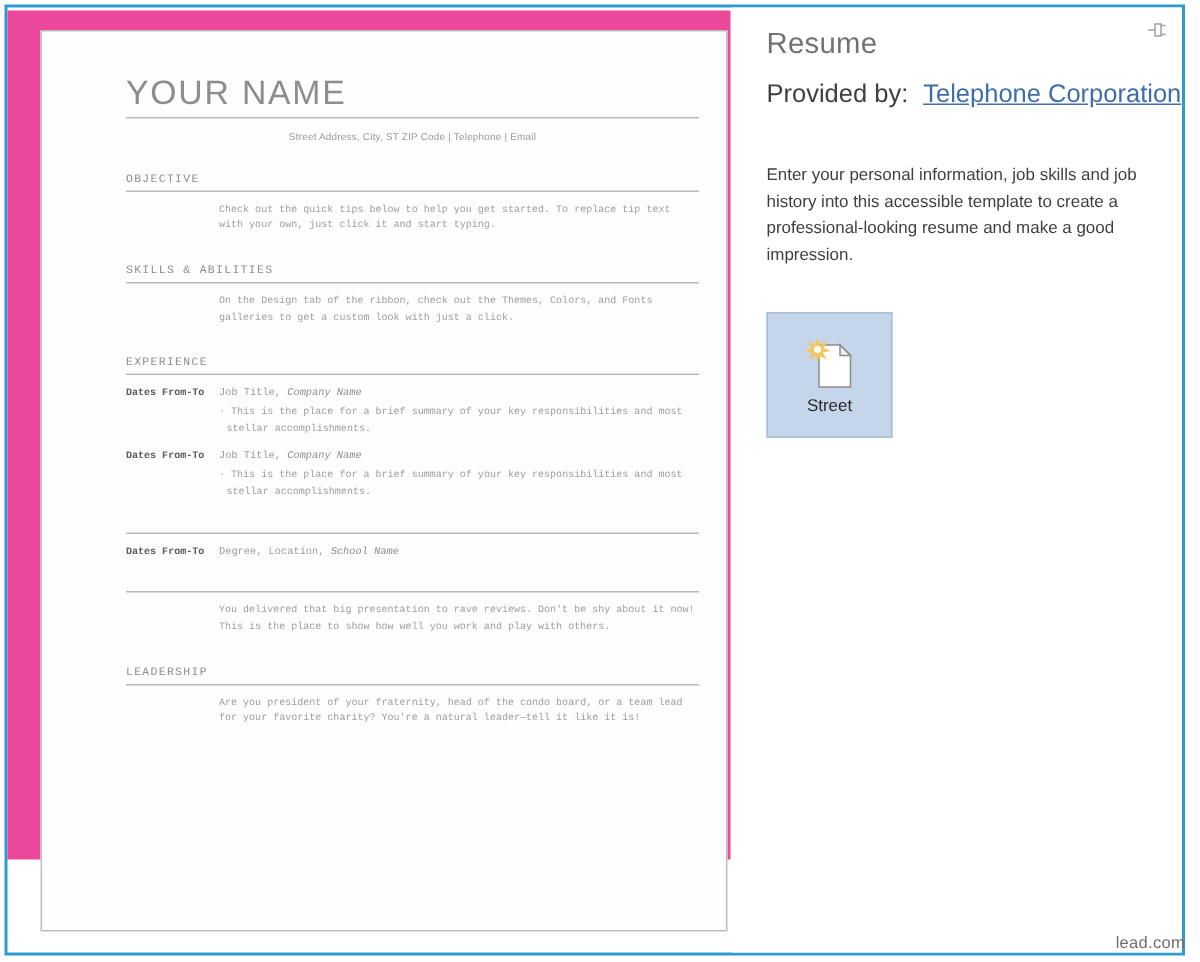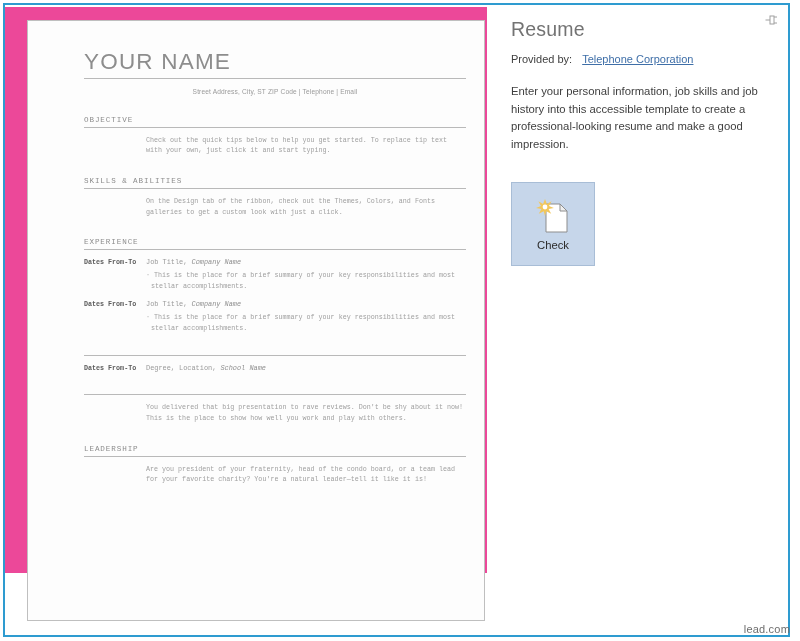--- a/index.html
+++ b/index.html
@@ -115,33 +115,33 @@
   }
   #tpl-title{
     margin-top:13px;
     font-size:19.5px;
     color:#737373;
     font-weight:400;
     letter-spacing:.2px;
   }
   #provided-row{
     margin-top:12px;
-    font-size:11px;
+    font-size:17px;
     color:#3f3f3f;
     display:flex;
     align-items:baseline;
     gap:10px;
   }
   #provider-link{
     color:#3f6fa8;
     text-decoration:underline;
     cursor:pointer;
   }
   #tpl-desc{
-    margin-top:18px;
+    margin-top:36px;
     font-size:11.3px;
     line-height:1.56;
     color:#3f3f3f;
     width:250px;
   }
   #create-button{
     margin-top:29px;
     width:84px;height:84px;
     background:#c6d6ea;
     border:1px solid #a8bdd6;
@@ -271,21 +271,21 @@
 
           <path d="M10 6 H24 L31 13 V34 H10 Z" fill="#ffffff" stroke="#8d8d8d" stroke-width="1"></path>
           <path d="M24 6 V13 H31 Z" fill="#efefef" stroke="#8d8d8d" stroke-width="1"></path>
 
           <g transform="translate(9,9)">
             <path d="M0 -8 L1.9 -3.1 L6.6 -5.7 L4 -1 L8.9 0.9 L3.6 2.1 L6.2 6.8 L1.3 4.2 L0 9 L-1.3 4.2 L-6.2 6.8 L-3.6 2.1 L-8.9 0.9 L-4 -1 L-6.6 -5.7 L-1.9 -3.1 Z" fill="#f2c75c"></path>
             <circle cx="0" cy="0" r="2.4" fill="#ffffff"></circle>
           </g>
         </svg>
       </div>
-      <div id="create-label">Check</div>
+      <div id="create-label">Street</div>
     </div>
 
   </div>
 
   <div id="pin-icon">
     <svg width="14" height="14" viewBox="0 0 14 14" xmlns="http://www.w3.org/2000/svg">
       <rect x="5" y="3" width="4" height="8" fill="none" stroke="#808080" stroke-width="1"></rect>
       <line x1="0.5" y1="7" x2="5" y2="7" stroke="#808080" stroke-width="1"></line>
       <line x1="9" y1="4" x2="12" y2="4" stroke="#808080" stroke-width="1"></line>
       <line x1="9" y1="10" x2="12" y2="10" stroke="#808080" stroke-width="1"></line>

